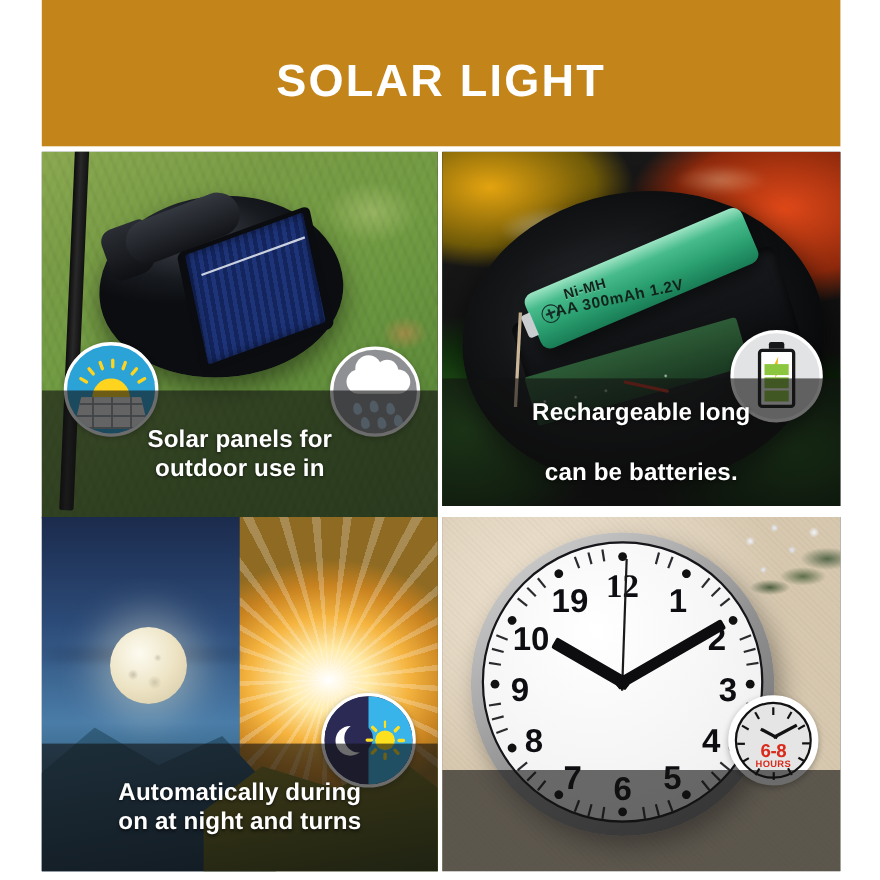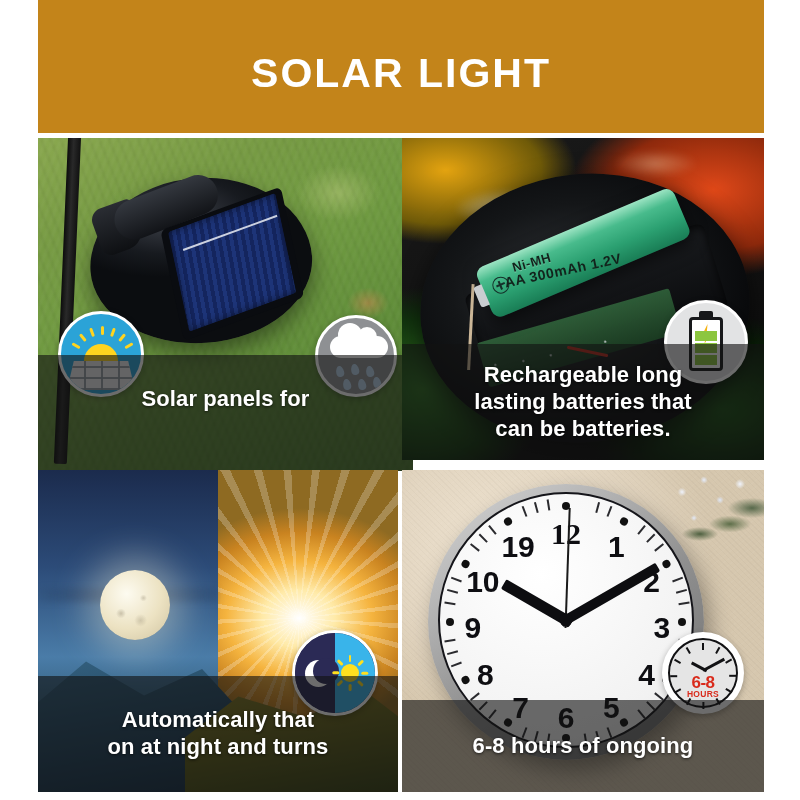--- a/index.html
+++ b/index.html
@@ -60,21 +60,21 @@
     left: 38px;
     top: 138px;
     width: 726px;
     height: 654px;
   }
   .cell {
     position: absolute;
     overflow: hidden;
     background: #2b2b2b;
   }
-  .cell.q1 { left: 0px;   top: 0px;   width: 360px; height: 333px; padding-left: 15px; }
+  .cell.q1 { left: 0px;   top: 0px;   width: 360px; height: 333px; }
   .cell.q2 { left: 364px; top: 0px;   width: 362px; height: 322px; }
   .cell.q3 { left: 0px;   top: 332px; width: 360px; height: 322px; }
   .cell.q4 { left: 364px; top: 332px; width: 362px; height: 322px; }
 
   .photo {
     position: absolute;
     inset: 0;
   }
 
   
@@ -629,21 +629,21 @@
         <div class="drop" style="left:33px;  top:46px;"></div>
         <div class="drop" style="left:48px;  top:48px;"></div>
         <div class="drop" style="left:25px;  top:61px;"></div>
         <div class="drop" style="left:40px;  top:61px;"></div>
         <div class="drop" style="left:55px;  top:59px;"></div>
       </div>
 
       <div class="caption">
         <p>
           <span>Solar panels for</span><br>
-          <br>
+          <span>outdoor use in</span><br>
         </p>
       </div>
     </div>
 
     <div class="cell q2">
       <div class="photo ph-battery">
         <div class="bokeh-swirl"></div>
         <div class="housing">
           <div class="bay"></div>
           <div class="pcb">
@@ -666,21 +666,21 @@
           <div class="bat-bolt"></div>
           <div class="bat-bar" style="bottom:3px;"></div>
           <div class="bat-bar" style="bottom:15px;"></div>
           <div class="bat-bar" style="bottom:27px;"></div>
         </div>
       </div>
 
       <div class="caption">
         <p>
           <span>Rechargeable long</span><br>
-          <span>lasting batteries that</span><br>
+          <br>
           <span>can be batteries.</span>
         </p>
       </div>
     </div>
 
     <div class="cell q3">
       <div class="photo ph-daynight">
         <div class="dn-night"></div>
         <div class="dn-day"></div>
         <div class="dn-rays"></div>
@@ -701,21 +701,21 @@
           <div class="dsun-ray" style="transform:rotate(135deg)"></div>
           <div class="dsun-ray" style="transform:rotate(180deg)"></div>
           <div class="dsun-ray" style="transform:rotate(225deg)"></div>
           <div class="dsun-ray" style="transform:rotate(270deg)"></div>
           <div class="dsun-ray" style="transform:rotate(315deg)"></div>
         </div>
       </div>
 
       <div class="caption">
         <p>
-          <span>Automatically that</span><br>
+          <span>Automatically during</span><br>
           <span>on at night and turns</span><br>
         </p>
       </div>
     </div>
 
     <div class="cell q4">
       <div class="photo ph-clock">
         <div class="stucco"></div>
         <div class="flowers"></div>
         <div class="clock-bezel">
@@ -806,19 +806,19 @@
           <div class="cb-tick" style="transform:rotate(330deg)"></div>
           <div class="cb-hand-h"></div>
           <div class="cb-hand-m"></div>
           <div class="cb-label">6-8</div>
           <div class="cb-sub">HOURS</div>
         </div>
       </div>
 
       <div class="caption">
         <p>
-          <span>6-8 hours of ongoing</span><br>
+          <br>
         </p>
       </div>
     </div>
 
   </div>
 </div>
 
 </body></html>

